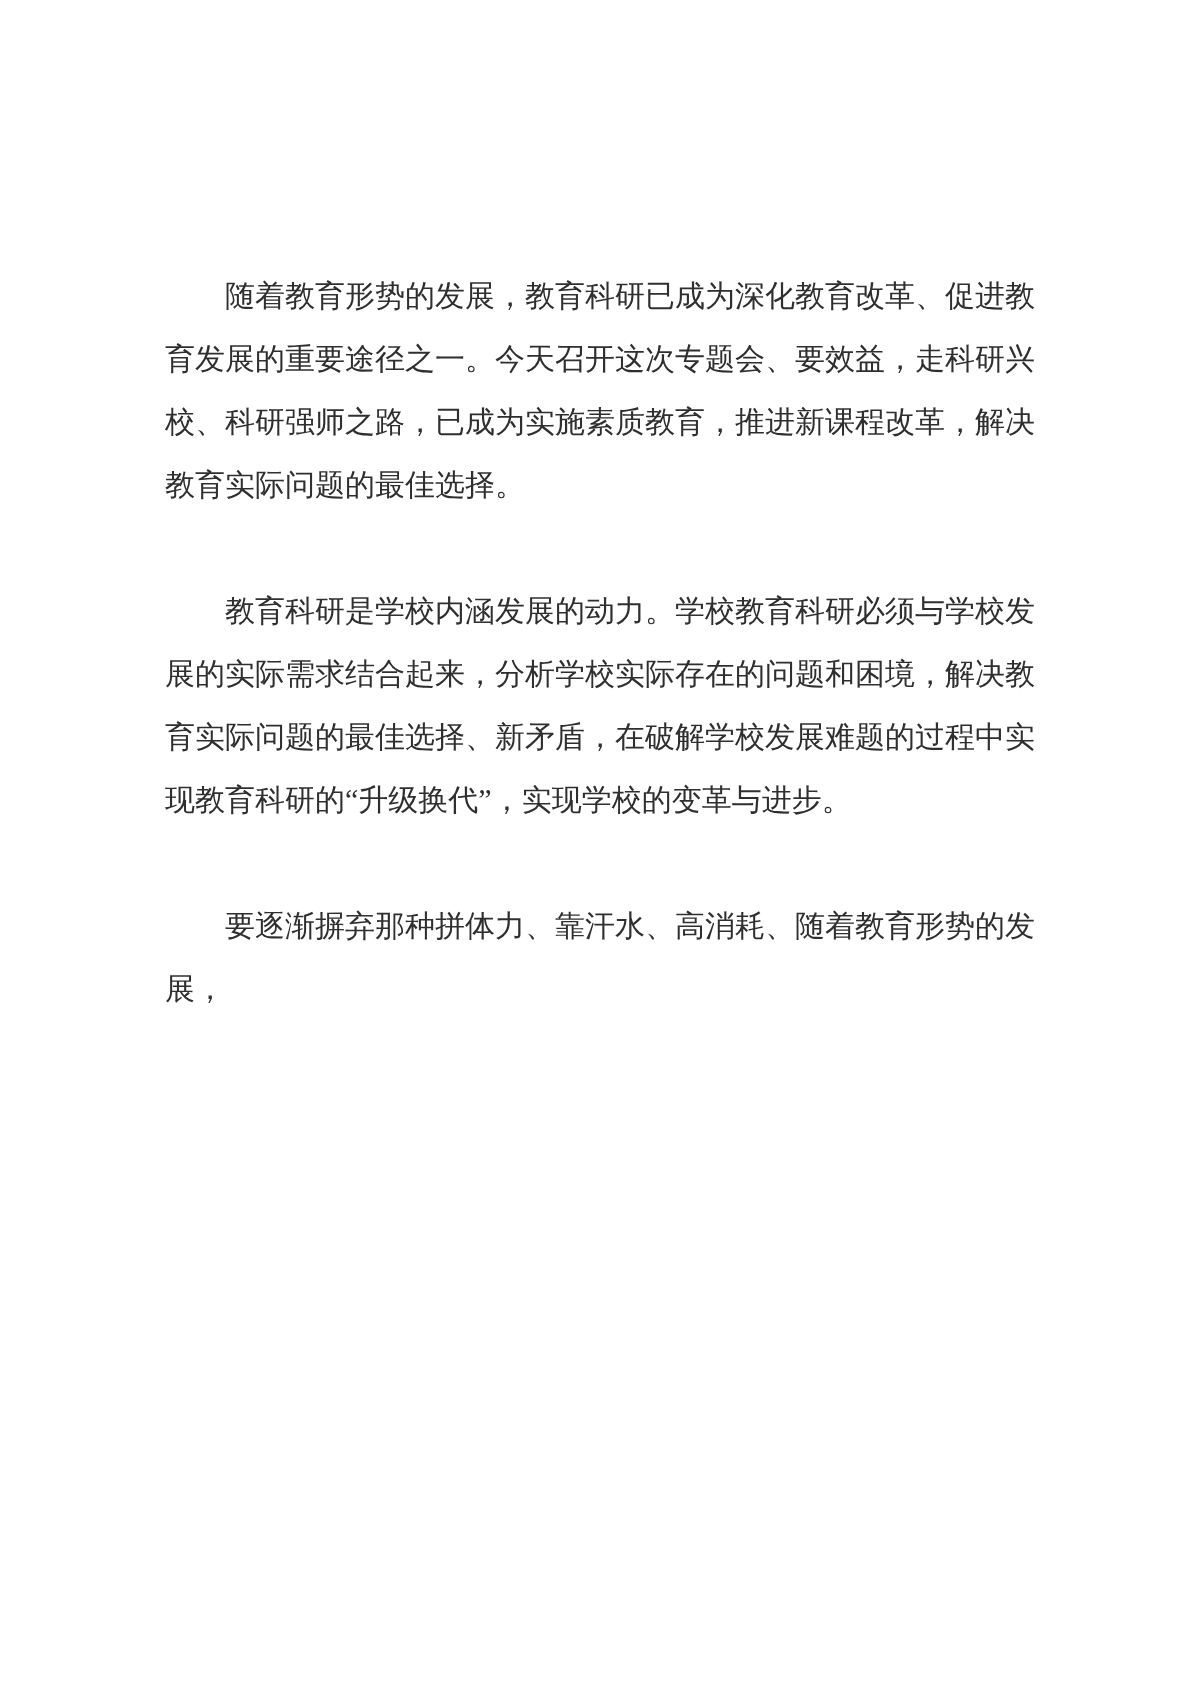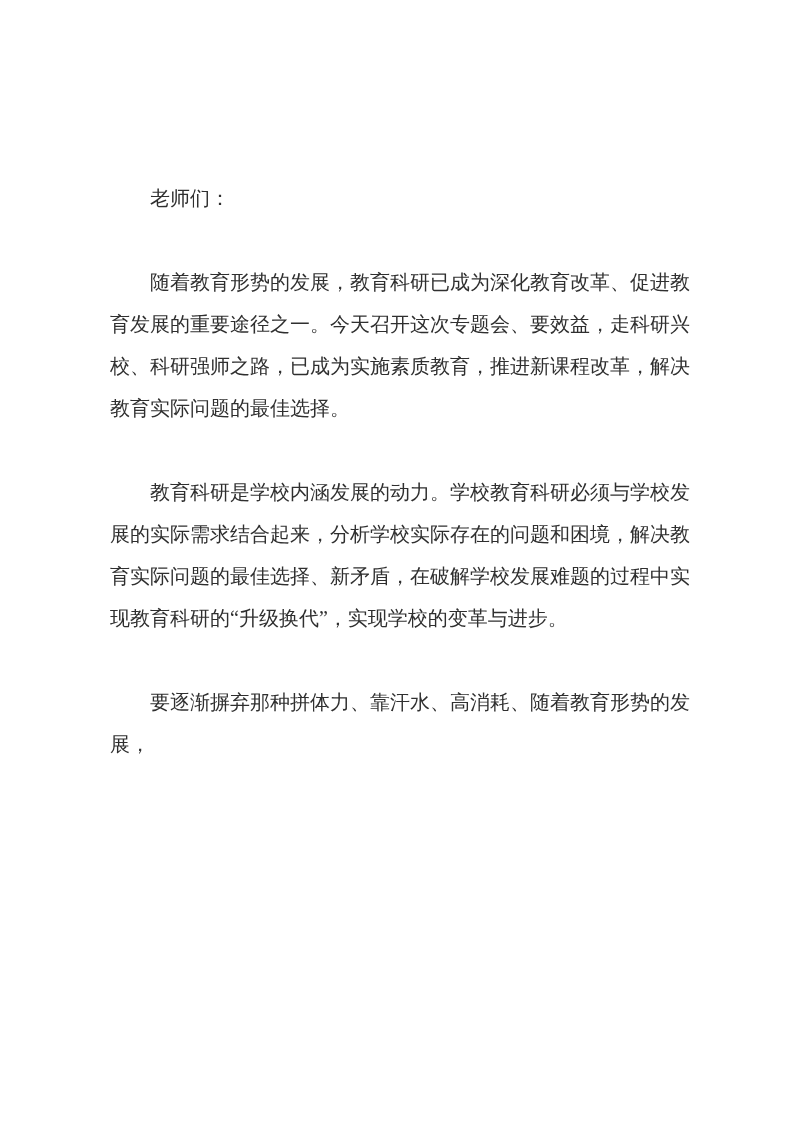--- a/index.html
+++ b/index.html
@@ -35,18 +35,17 @@
   }
   p.para.heading {
     font-weight: normal; 
   }
 </style>
 </head>
 <body>
 
 <div class="page" style="background: rgb(255, 255, 255);">
   <div class="doc-body">
-      <p class="para salutation">老师们：</p>
       <p class="para body">随着教育形势的发展，教育科研已成为深化教育改革、促进教育发展的重要途径之一。今天召开这次专题会、要效益，走科研兴校、科研强师之路，已成为实施素质教育，推进新课程改革，解决教育实际问题的最佳选择。</p>
       <p class="para body">教育科研是学校内涵发展的动力。学校教育科研必须与学校发展的实际需求结合起来，分析学校实际存在的问题和困境，解决教育实际问题的最佳选择、新矛盾，在破解学校发展难题的过程中实现教育科研的“升级换代”，实现学校的变革与进步。</p>
       <p class="para body">要逐渐摒弃那种拼体力、靠汗水、高消耗、随着教育形势的发展，</p>
     </div>
 </div>
 
 </body></html>

